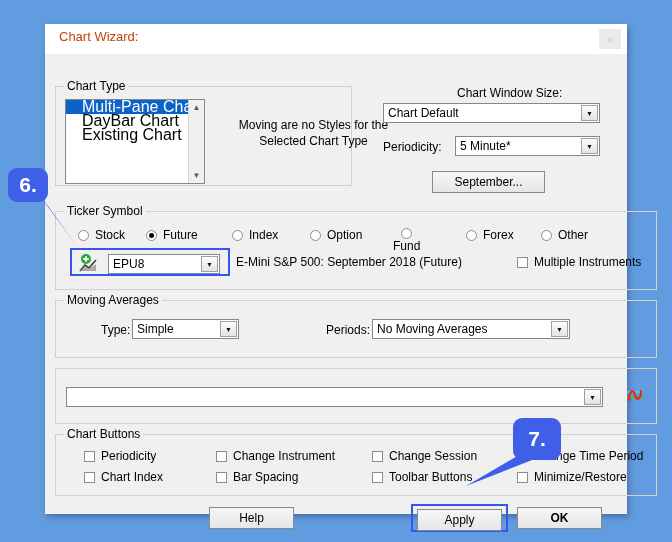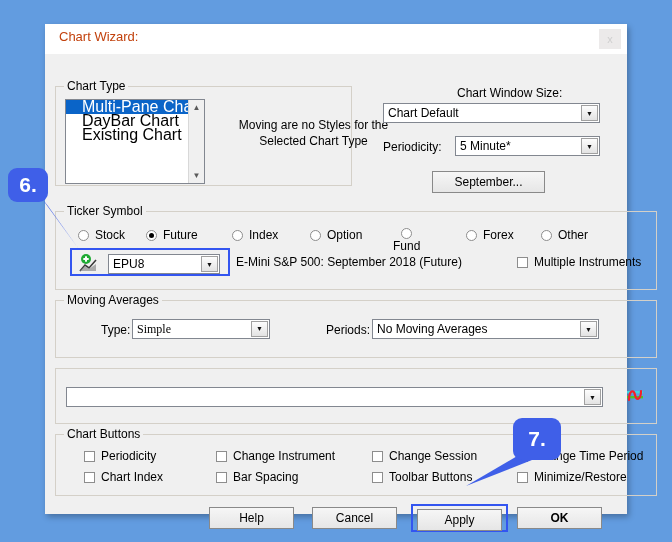--- a/index.html
+++ b/index.html
@@ -267,27 +267,27 @@
       <div class="check-wrap" style="left:455px;top:43px;">
         <span class="checkbox"></span>
         <span>Multiple Instruments</span>
       </div>
     </div>
 
     <div class="grp" style="left:10px;top:246px;width:602px;height:58px;">
       <div class="grp-title">Moving Averages</div>
 
       <div class="lbl" style="left:45px;top:22px;">Type:</div>
-      <div class="combo" style="left:76px;top:18px;width:138px;font-family:Liberation Serif, serif;">
+      <div class="combo" style="left:76px;top:18px;width:107px;">
         <div class="val">Simple</div>
         <div class="arrow">▼</div>
       </div>
 
       <div class="lbl" style="left:270px;top:22px;">Periods:</div>
-      <div class="combo" style="left:316px;top:18px;width:227px;">
+      <div class="combo" style="left:316px;top:18px;width:198px;">
         <div class="val">No Moving Averages</div>
         <div class="arrow">▼</div>
       </div>
     </div>
 
     <div class="grp" style="left:10px;top:314px;width:602px;height:56px;">
 
       <div class="combo" style="left:10px;top:18px;width:537px;">
         <div class="val"></div>
         <div class="arrow">▼</div>
@@ -332,21 +332,20 @@
         <span class="checkbox"></span>
         <span>Toolbar Buttons</span>
       </div>
       <div class="check-wrap" style="left:455px;top:35px;">
         <span class="checkbox"></span>
         <span>Minimize/Restore</span>
       </div>
     </div>
 
     <div class="btn" style="left:164px;top:453px;width:85px;">Help</div>
-    <div class="btn" style="left:267px;top:453px;width:85px;">Cancel</div>
 
     <div style="position:absolute;left:366px;top:450px;width:97px;height:28px;border:2px solid #3355f0;box-sizing:border-box;">
       <div class="btn" style="left:4px;top:3px;width:85px;">Apply</div>
     </div>
 
     <div class="btn" style="left:472px;top:453px;width:85px;font-weight:bold;">OK</div>
 
   </div>
 </div>
 

